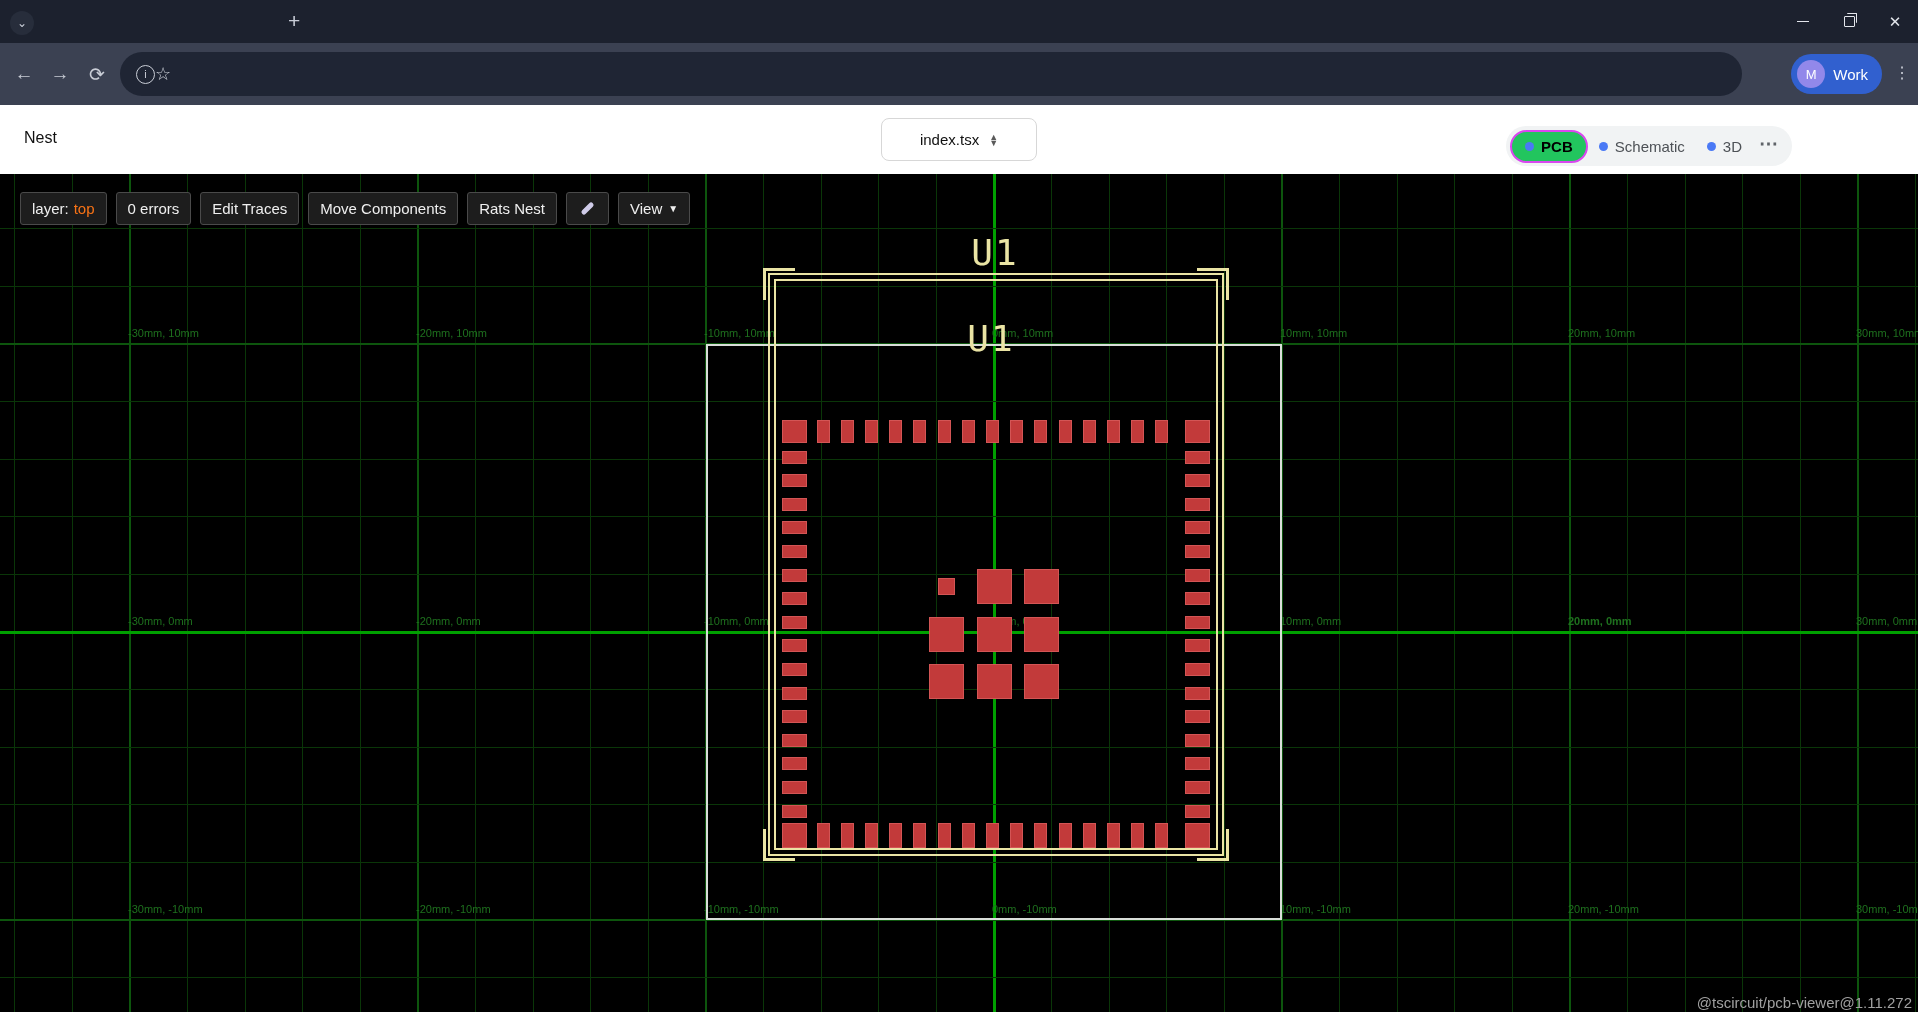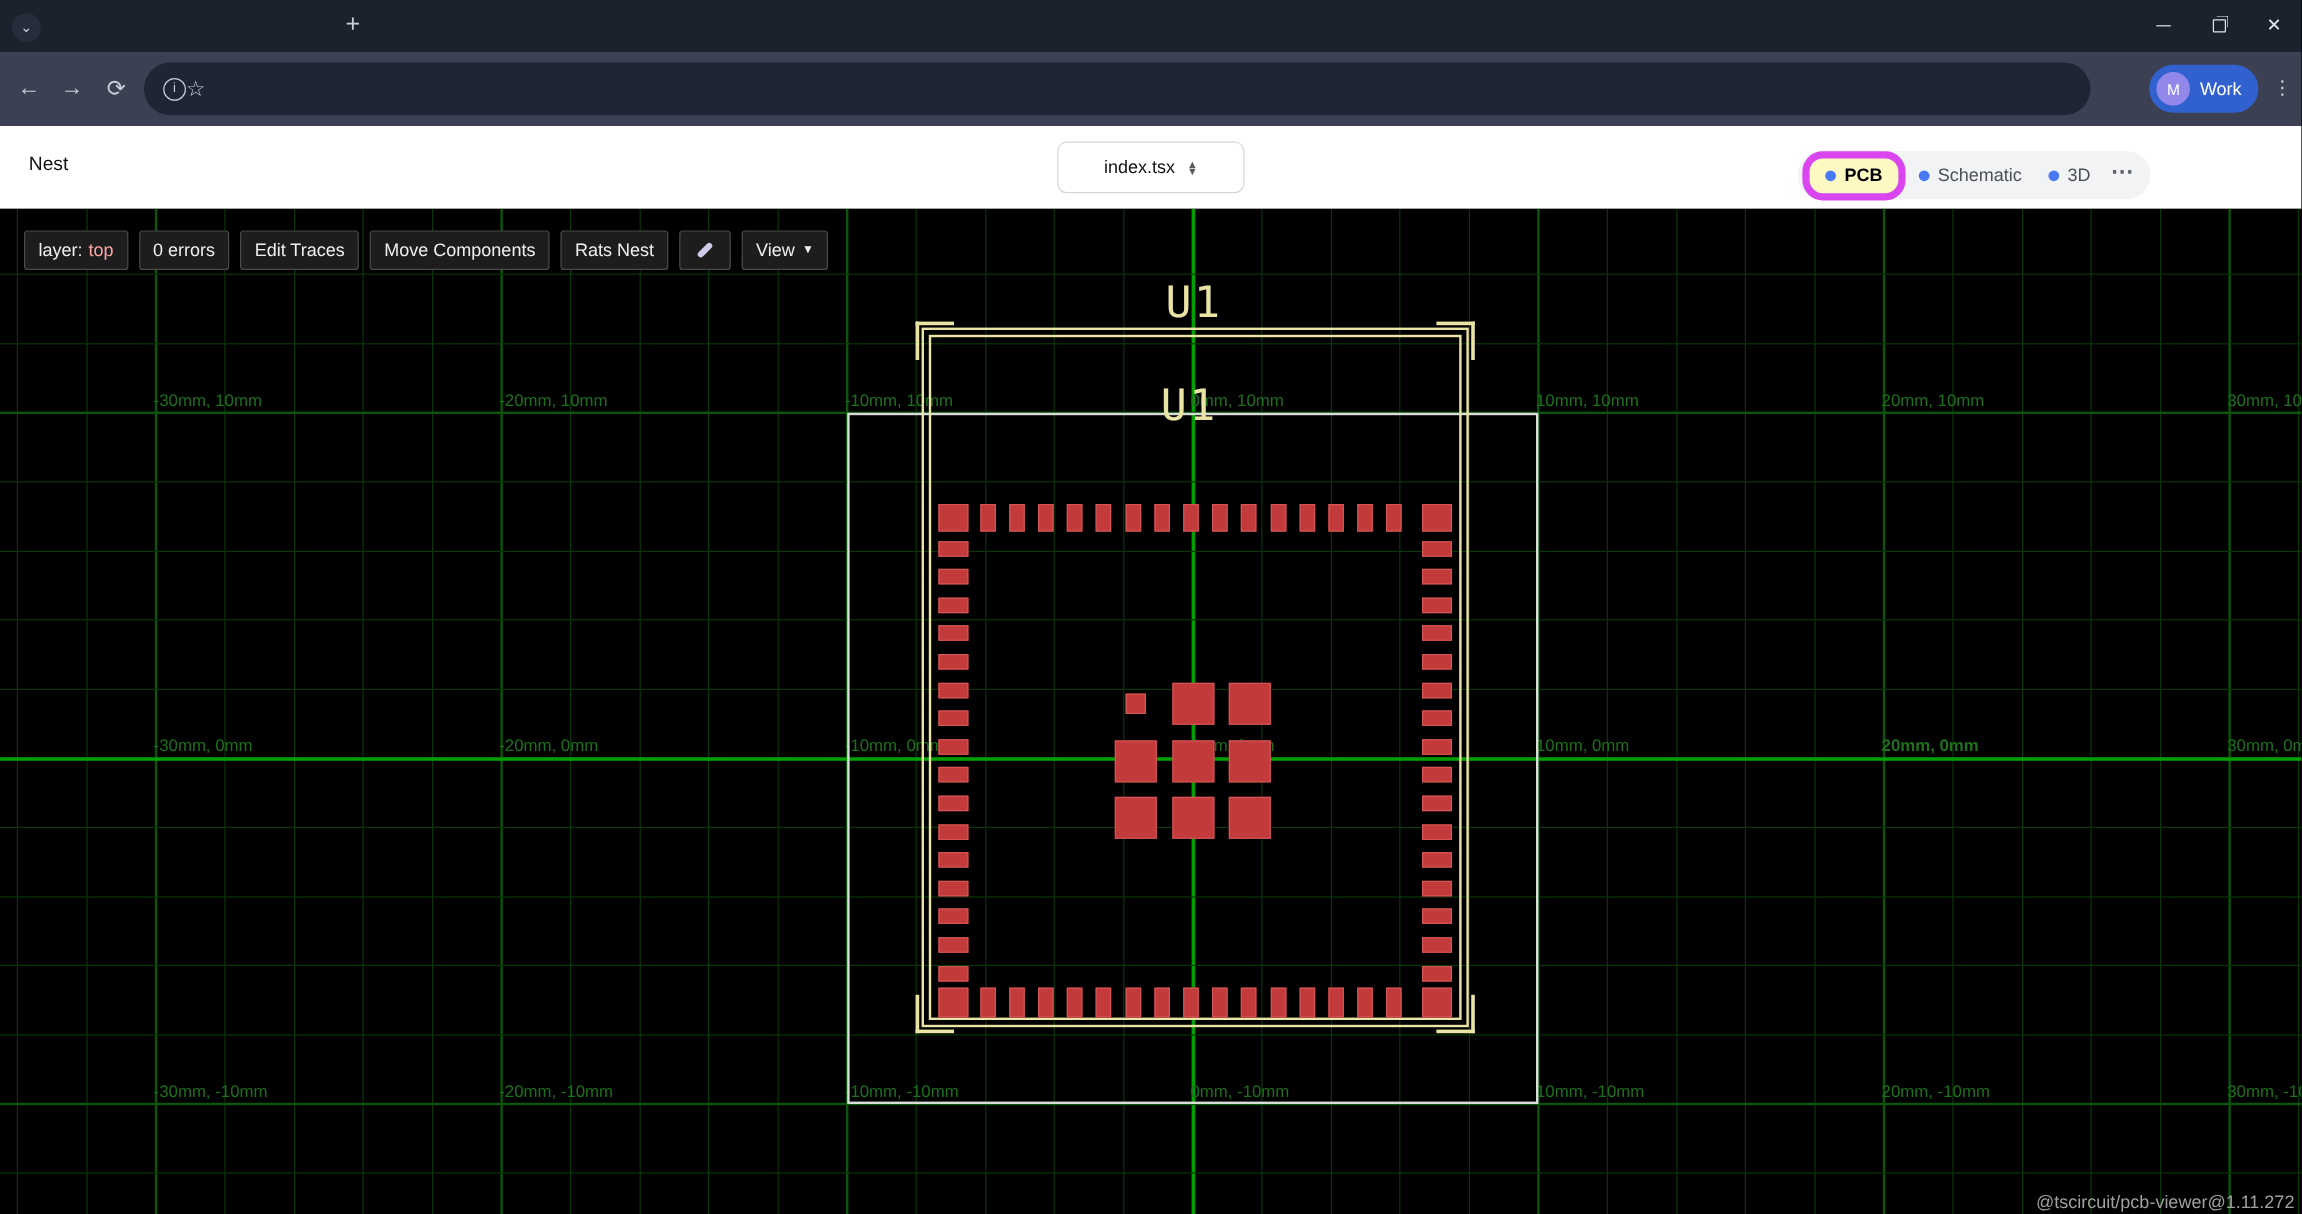--- a/index.html
+++ b/index.html
@@ -47,40 +47,40 @@
   .menu-file{position:absolute;left:24px;top:24px;font-size:16px;color:#111;}
   .file-selector{position:absolute;left:50%;transform:translateX(-50%);top:13px;height:43px;
                  border:1px solid #d7d7d7;border-radius:8px;background:#fff;display:flex;align-items:center;
                  padding:0 14px;box-sizing:border-box;min-width:156px;justify-content:center;}
   .file-selector-label{font-size:15px;color:#111;}
   .updown{margin-left:10px;display:flex;flex-direction:column;line-height:6px;color:#5a5a5a;font-size:9px;}
   .view-switcher{position:absolute;right:126px;top:21px;height:40px;background:#f1f3f4;border-radius:20px;
                  display:flex;align-items:center;padding:0 10px 0 4px;}
   .vs-chip{display:flex;align-items:center;font-size:15px;}
   .vs-chip .dot{width:9px;height:9px;border-radius:50%;background:#4a79f5;margin-right:7px;}
-  .vs-active{background:#fef9c3;border:6px solid #d946ef;border-radius:17px;padding:6px 13px;color:#000;font-weight:700;}
+  .vs-active{background:#22c55e;border:2px solid #d946ef;border-radius:17px;padding:6px 13px;color:#000;font-weight:700;}
   .vs-plain{padding:6px 11px;color:#4d5156;}
   .vs-more{color:#5f6368;font-size:19px;padding:0 4px 6px 6px;font-weight:bold;}
 
   
   .canvas{position:absolute;left:0;top:174px;width:1918px;height:838px;background:#000;overflow:hidden;}
   .gridline{position:absolute;}
-  .grid-label{position:absolute;font-size:14px;color:#1e701e;white-space:nowrap;z-index:2;height:17px;line-height:17px;}
+  .grid-label{position:absolute;font-size:11px;color:#1e701e;white-space:nowrap;z-index:2;height:17px;line-height:17px;}
   .board-outline{position:absolute;border:2px solid #d9ded9;box-sizing:border-box;z-index:3;}
   .silk{position:absolute;border:2px solid #eae4a4;box-sizing:border-box;z-index:4;}
   .silk-corner{position:absolute;width:32px;height:32px;box-sizing:border-box;z-index:4;}
   .refdes{position:absolute;z-index:5;color:#eae4a4;font-family:"DejaVu Sans Mono",monospace;
           font-weight:400;letter-spacing:2px;transform:translateX(-50%);}
   .pad{position:absolute;background:#c23a3a;border:1.5px solid #d35555;box-sizing:border-box;z-index:6;}
 
   
   .pcb-toolbar{position:absolute;left:20px;top:18px;display:flex;gap:9px;z-index:10;}
   .tbtn{background:#1d1d1d;border:1px solid #4a4a4a;border-radius:3px;color:#efefef;font-size:15px;
         padding:7px 11px;display:flex;align-items:center;white-space:nowrap;font-family:"Liberation Sans",sans-serif;}
-  .tbtn .red{color:#fca5a5;margin-left:5px;}
+  .tbtn .red{color:#f97316;margin-left:5px;}
   .pencil-glyph{width:15px;height:5px;border-radius:3px;background:#cfcbe8;transform:rotate(-45deg);margin:5px 2px;}
   .caret{font-size:10px;margin-left:6px;}
   .footer-version{position:absolute;right:6px;bottom:1px;color:#a0a0a0;font-size:15px;z-index:10;}
 </style>
 </head>
 <body>
 
 <div class="window">
 
   <div class="tabstrip">

